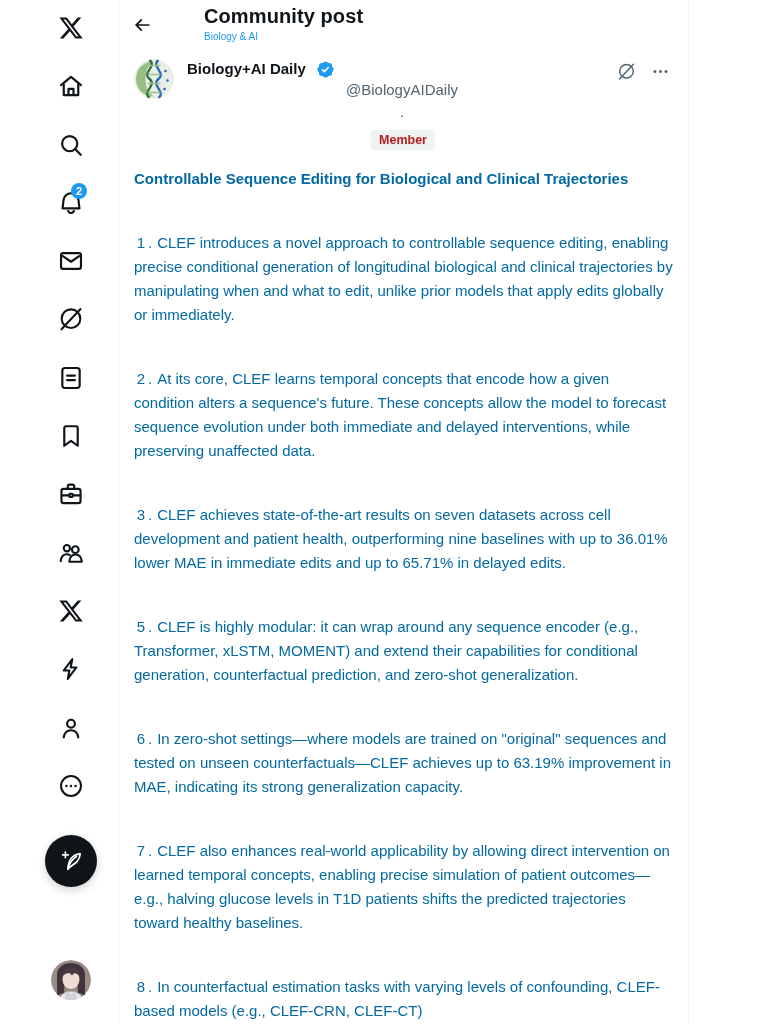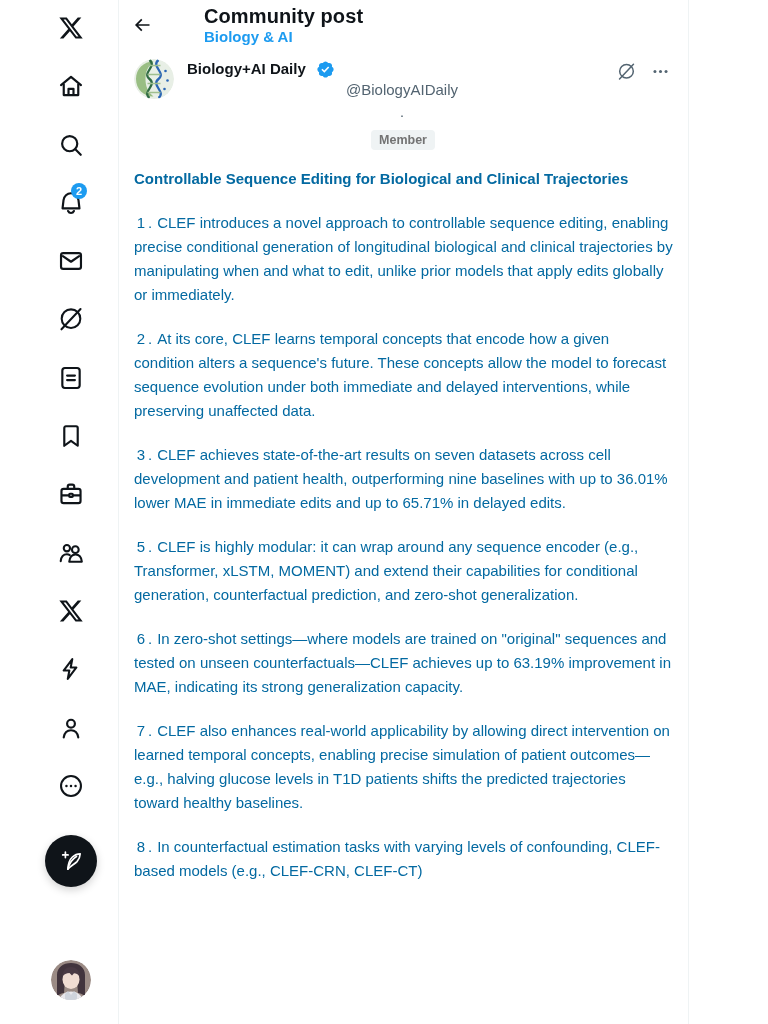--- a/index.html
+++ b/index.html
@@ -24,38 +24,38 @@
 
   
   .main{flex:none;width:571px;box-sizing:border-box;border-left:1px solid #eff3f4;border-right:1px solid #eff3f4;}
   .right-spacer{flex:1;background:#fff;}
 
   .page-header{display:flex;align-items:center;padding:4px 8px 2px 5px;}
   .back-btn{width:36px;height:36px;border:none;background:none;border-radius:50%;display:flex;align-items:center;justify-content:center;cursor:pointer;padding:0;}
   .back-btn svg{width:20px;height:20px;fill:#0f1419;}
   .ht{margin-left:44px;}
   .ht h1{font-size:20px;font-weight:700;margin:0;line-height:24px;color:#0f1419;letter-spacing:.1px;}
-  .community-link{display:block;font-size:15px;line-height:16px;color:#1d9bf0;margin-top:1px;text-decoration:none;cursor:pointer;font-weight:bold;}
+  .community-link{display:block;font-size:10px;line-height:16px;color:#1d9bf0;margin-top:1px;text-decoration:none;cursor:pointer;}
 
   .author-row{display:flex;align-items:flex-start;padding:12px 16px 0 15px;}
   .post-avatar{width:40px;height:40px;border-radius:50%;overflow:hidden;flex:none;cursor:pointer;}
   .post-avatar svg{display:block;}
   .author-meta{margin-left:13px;flex:1;min-width:0;}
   .name-line{display:flex;align-items:center;gap:10px;font-size:15px;font-weight:700;line-height:20px;}
   .name-line .vbadge{width:19px;height:19px;flex:none;}
   .handle-line{display:flex;align-items:center;gap:5px;font-size:15px;color:#536471;line-height:20px;margin-top:1px;flex-direction:column;}
-  .member-chip{background:#eff3f4;color:#737373;font-size:12.5px;font-weight:700;padding:2px 8px;border-radius:4px;line-height:16px;cursor:pointer;margin-left:2px;}
+  .member-chip{background:#eff3f4;color:#b91c1c;font-size:12.5px;font-weight:700;padding:2px 8px;border-radius:4px;line-height:16px;cursor:pointer;margin-left:2px;}
   .row-actions{display:flex;align-items:center;gap:15px;padding-top:3px;margin-right:2px;}
   .icon-btn{background:none;border:none;padding:0;cursor:pointer;color:#536471;display:flex;}
   .icon-btn svg{width:19px;height:19px;}
   .gstroke{fill:none;stroke:#536471;stroke-width:1.9;}
 
   .post-body{padding:17px 15px 0 15px;font-size:15px;line-height:24px;color:#0369a1;}
   .post-title{font-weight:700;margin:0;}
-  .para{margin:20px 0 0;}
+  .para{margin:40px 0 0;}
   .pnum{display:inline-block;min-width:14px;text-align:center;}
   .pdot{margin-right:5px;}
 </style>
 </head>
 <body>
 
 <div class="app">
 
   <nav class="sidebar">
     <div class="nav-items">

